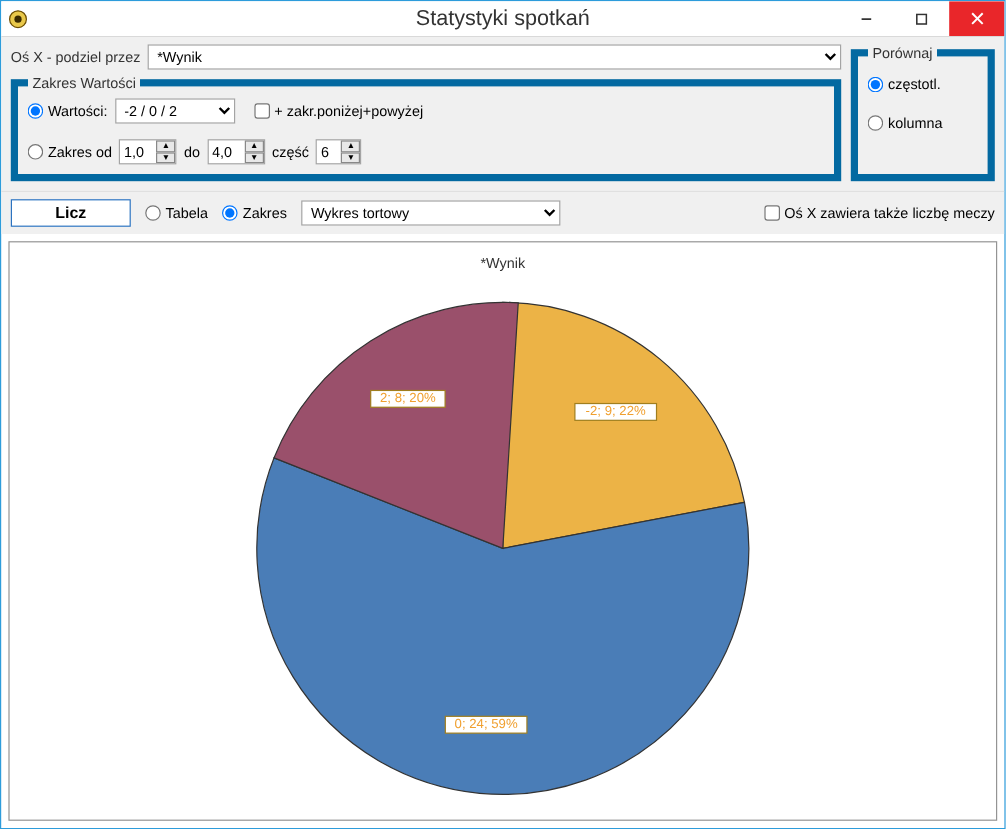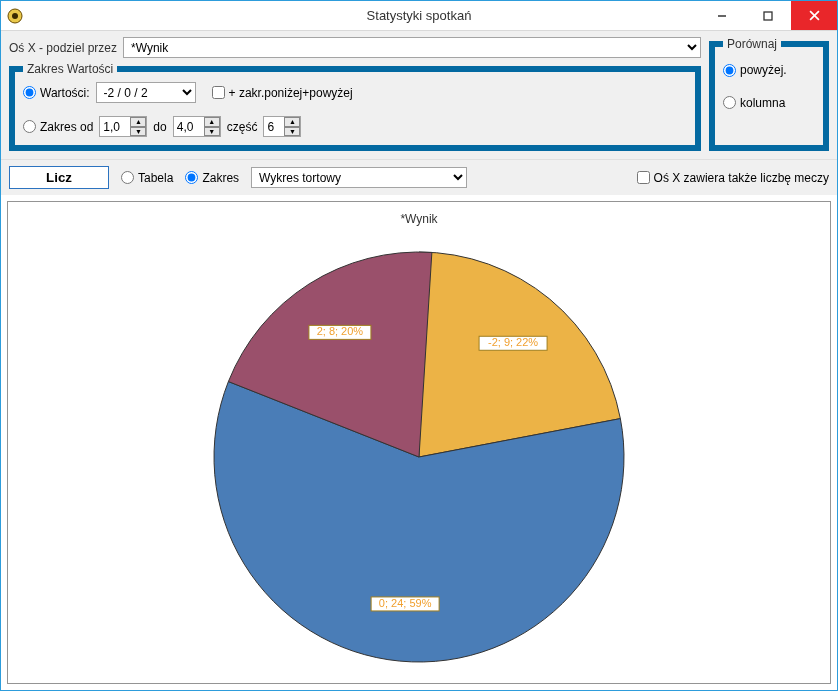--- a/index.html
+++ b/index.html
@@ -26,21 +26,21 @@
     padding-left: 6px;
     position: relative;
   }
   .titlebar .app-icon {
     width: 16px; height: 16px;
     margin-right: 8px;
   }
   .titlebar .title {
     flex: 1;
     text-align: center;
-    font-size: 13px;
+    font-size: 18px;
     color: #333;
     position: absolute;
     left: 0; right: 0;
     pointer-events: none;
   }
   .winbtns { margin-left: auto; display: flex; height: 100%; z-index: 2; }
   .winbtn {
     width: 46px; height: 100%;
     display: flex; align-items: center; justify-content: center;
     font-size: 14px;
@@ -232,21 +232,21 @@
         </span>
       </div>
     </fieldset>
   </div>
 
   <fieldset class="group" style="width:120px; align-self:stretch;">
     <legend>Porównaj</legend>
     <div style="margin:6px 0 16px 0;">
       <label class="radio">
         <input type="radio" name="cmp" checked="" style="">
-        <span>powyżej.</span>
+        <span>częstotl.</span>
       </label>
     </div>
     <div>
       <label class="radio">
         <input type="radio" name="cmp" style="">
         <span>kolumna</span>
       </label>
     </div>
   </fieldset>
 </div>

